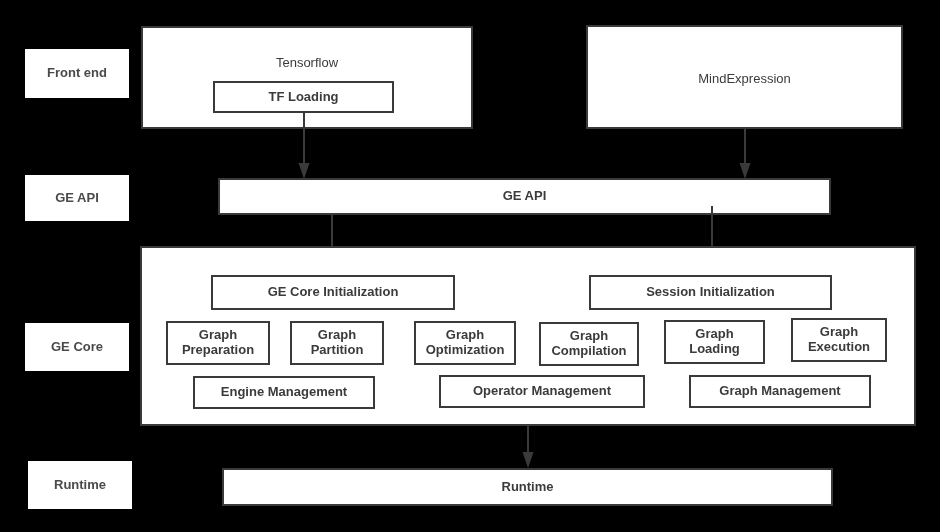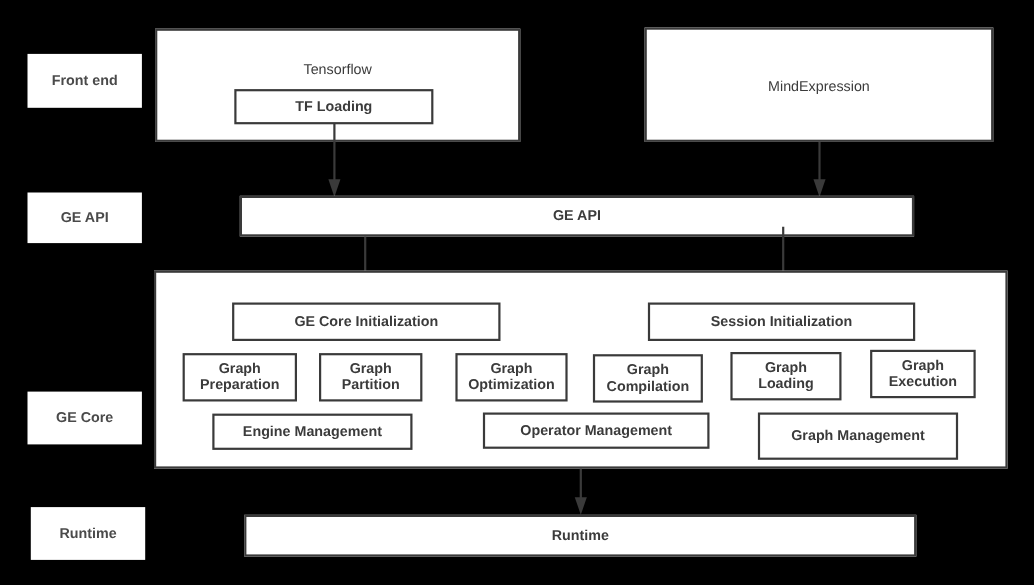--- a/index.html
+++ b/index.html
@@ -61,21 +61,21 @@
 <div id="canvas">
 
   <div class="box label-box" style="left:25px; top:49px; width:104px; height:49px;">
     <span>Front end</span>
   </div>
 
   <div class="box label-box" style="left:25px; top:175px; width:104px; height:46px;">
     <span>GE API</span>
   </div>
 
-  <div class="box label-box" style="left:25px; top:323px; width:104px; height:48px;margin-top:33px;">
+  <div class="box label-box" style="left:25px; top:323px; width:104px; height:48px;">
     <span>GE Core</span>
   </div>
 
   <div class="box label-box" style="left:28px; top:461px; width:104px; height:48px;">
     <span>Runtime</span>
   </div>
 
   <div class="box container-box" style="left:141px; top:26px; width:332px; height:103px;"></div>
   <div class="group-title" style="left:141px; top:55px; width:332px;">Tensorflow</div>
 
@@ -159,21 +159,21 @@
   </div>
 
   <div class="box band" style="left:193px; top:376px; width:182px; height:33px;">
     <span>Engine Management</span>
   </div>
 
   <div class="box band" style="left:439px; top:375px; width:206px; height:33px;">
     <span>Operator Management</span>
   </div>
 
-  <div class="box band" style="left:689px; top:375px; width:182px; height:43px;">
+  <div class="box band" style="left:689px; top:375px; width:182px; height:33px;">
     <span>Graph Management</span>
   </div>
 
   <div class="arrow" style="left:520px; top:426px; width:16px; height:42px;">
     <svg width="16" height="42" viewBox="0 0 16 42">
       <line x1="8" y1="0" x2="8" y2="31" stroke="#3a3a3a" stroke-width="2"></line>
       <polygon points="8,42 2.5,26 13.5,26" fill="#3a3a3a"></polygon>
     </svg>
   </div>
 

